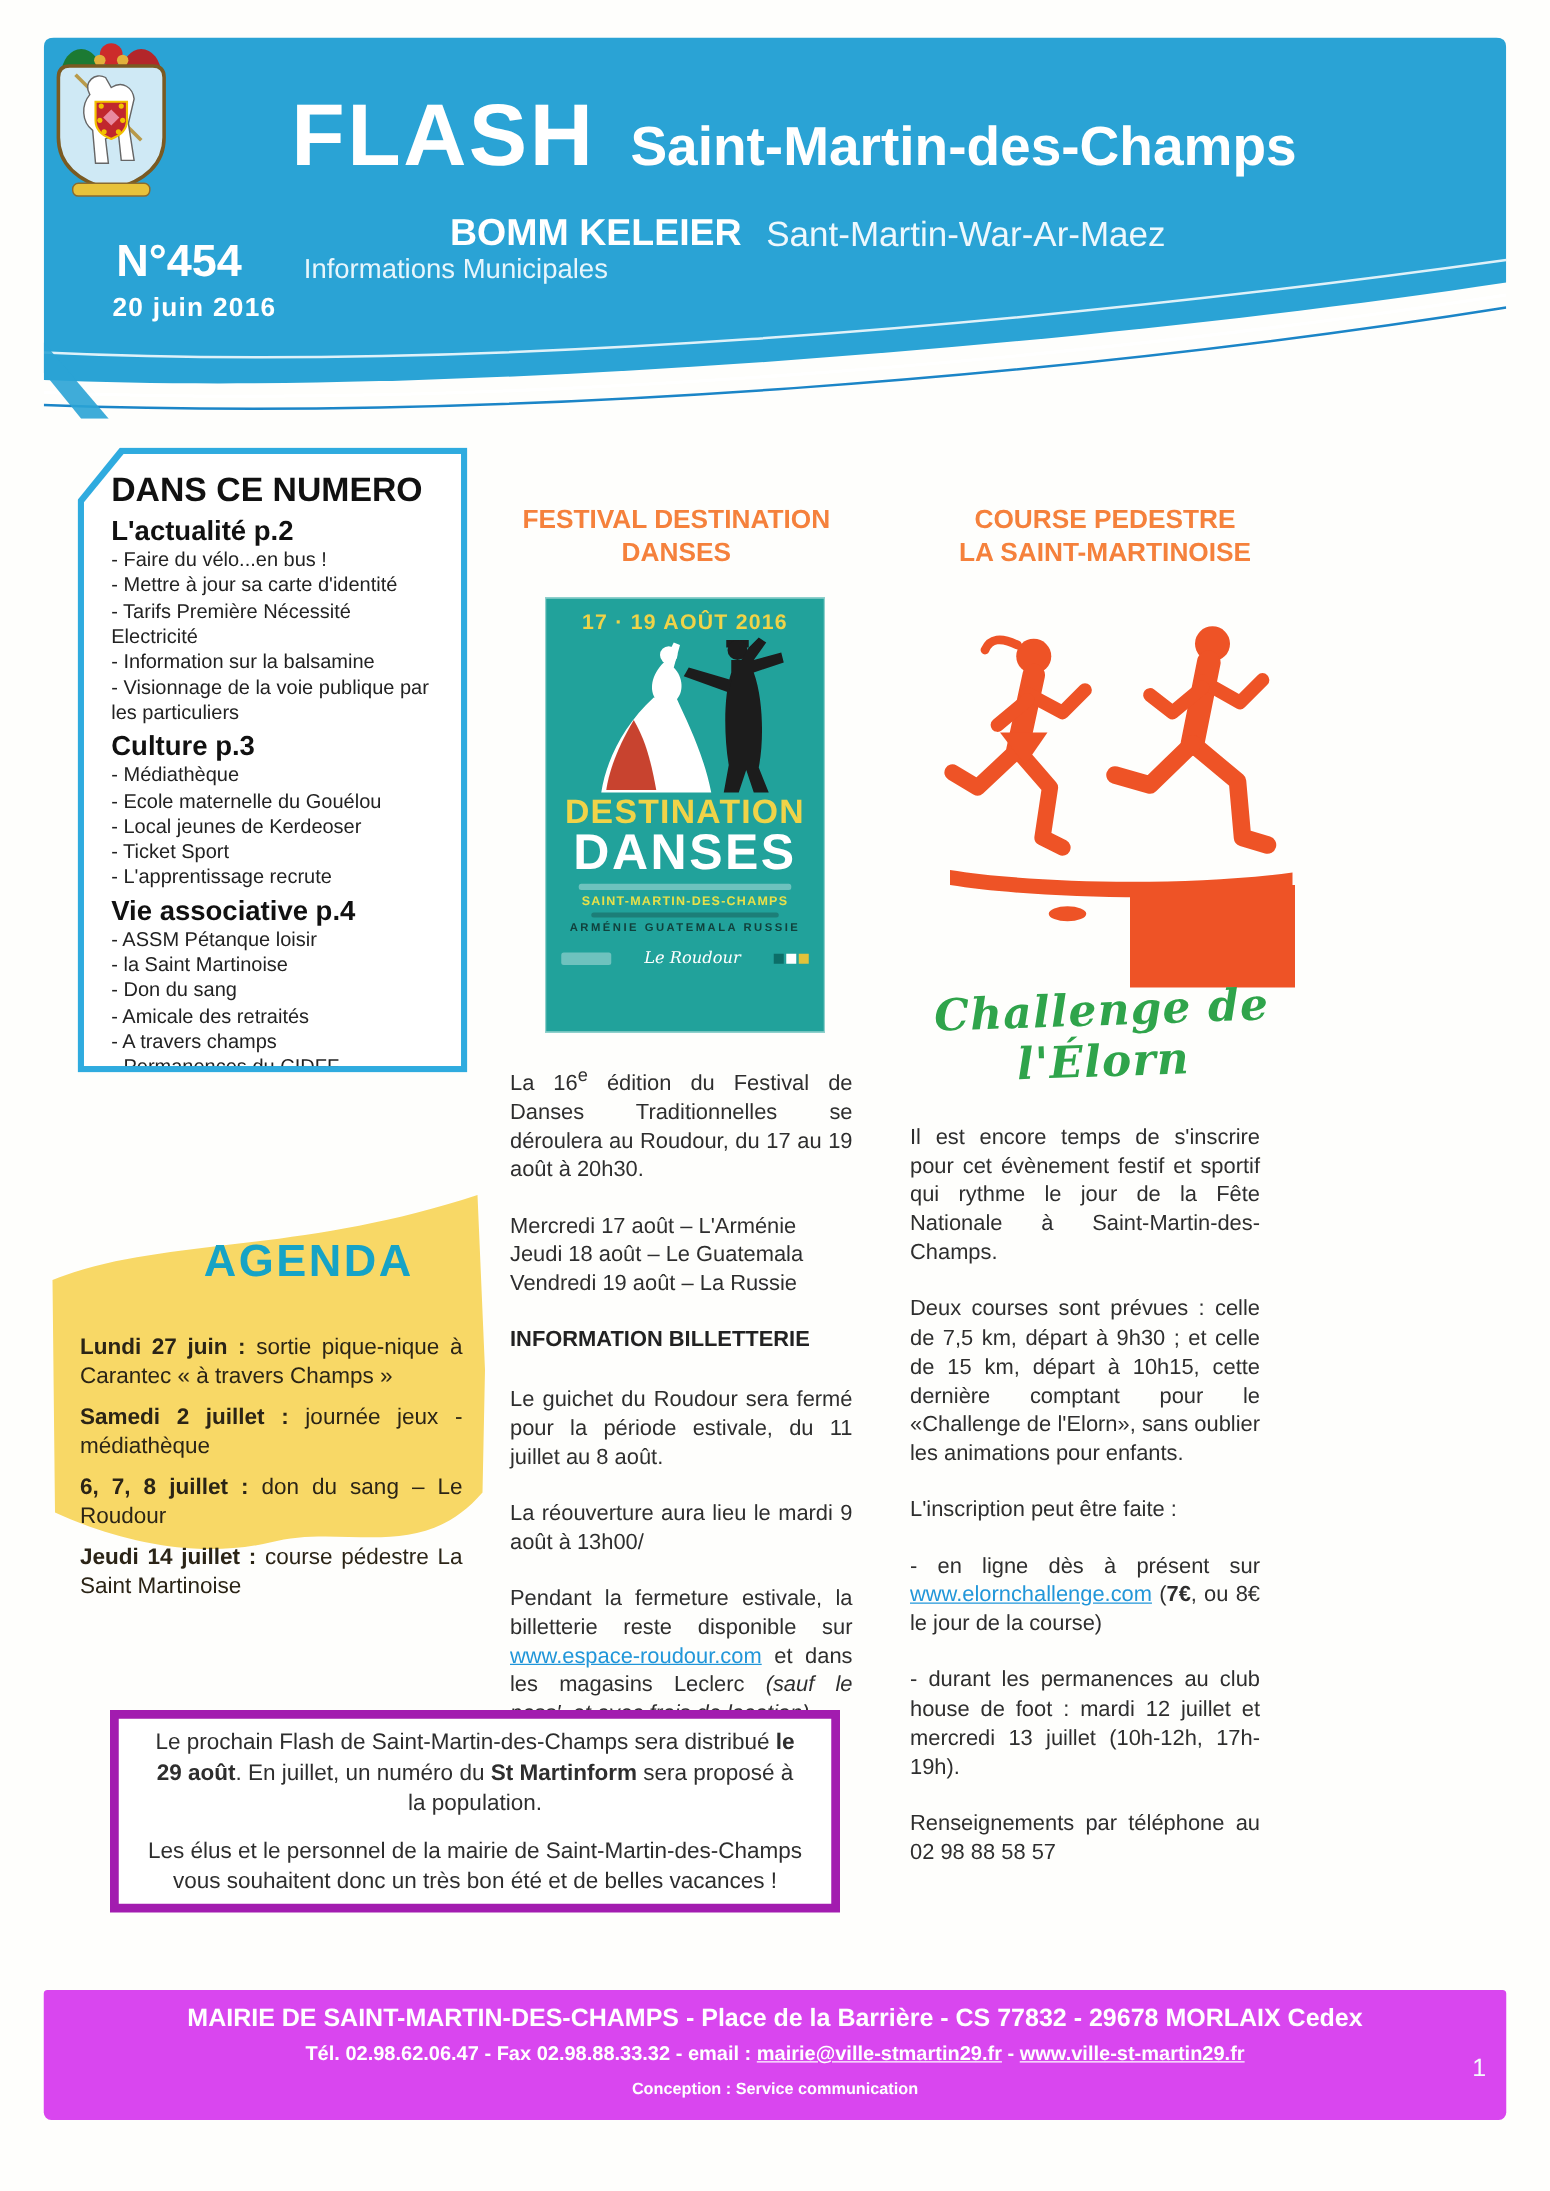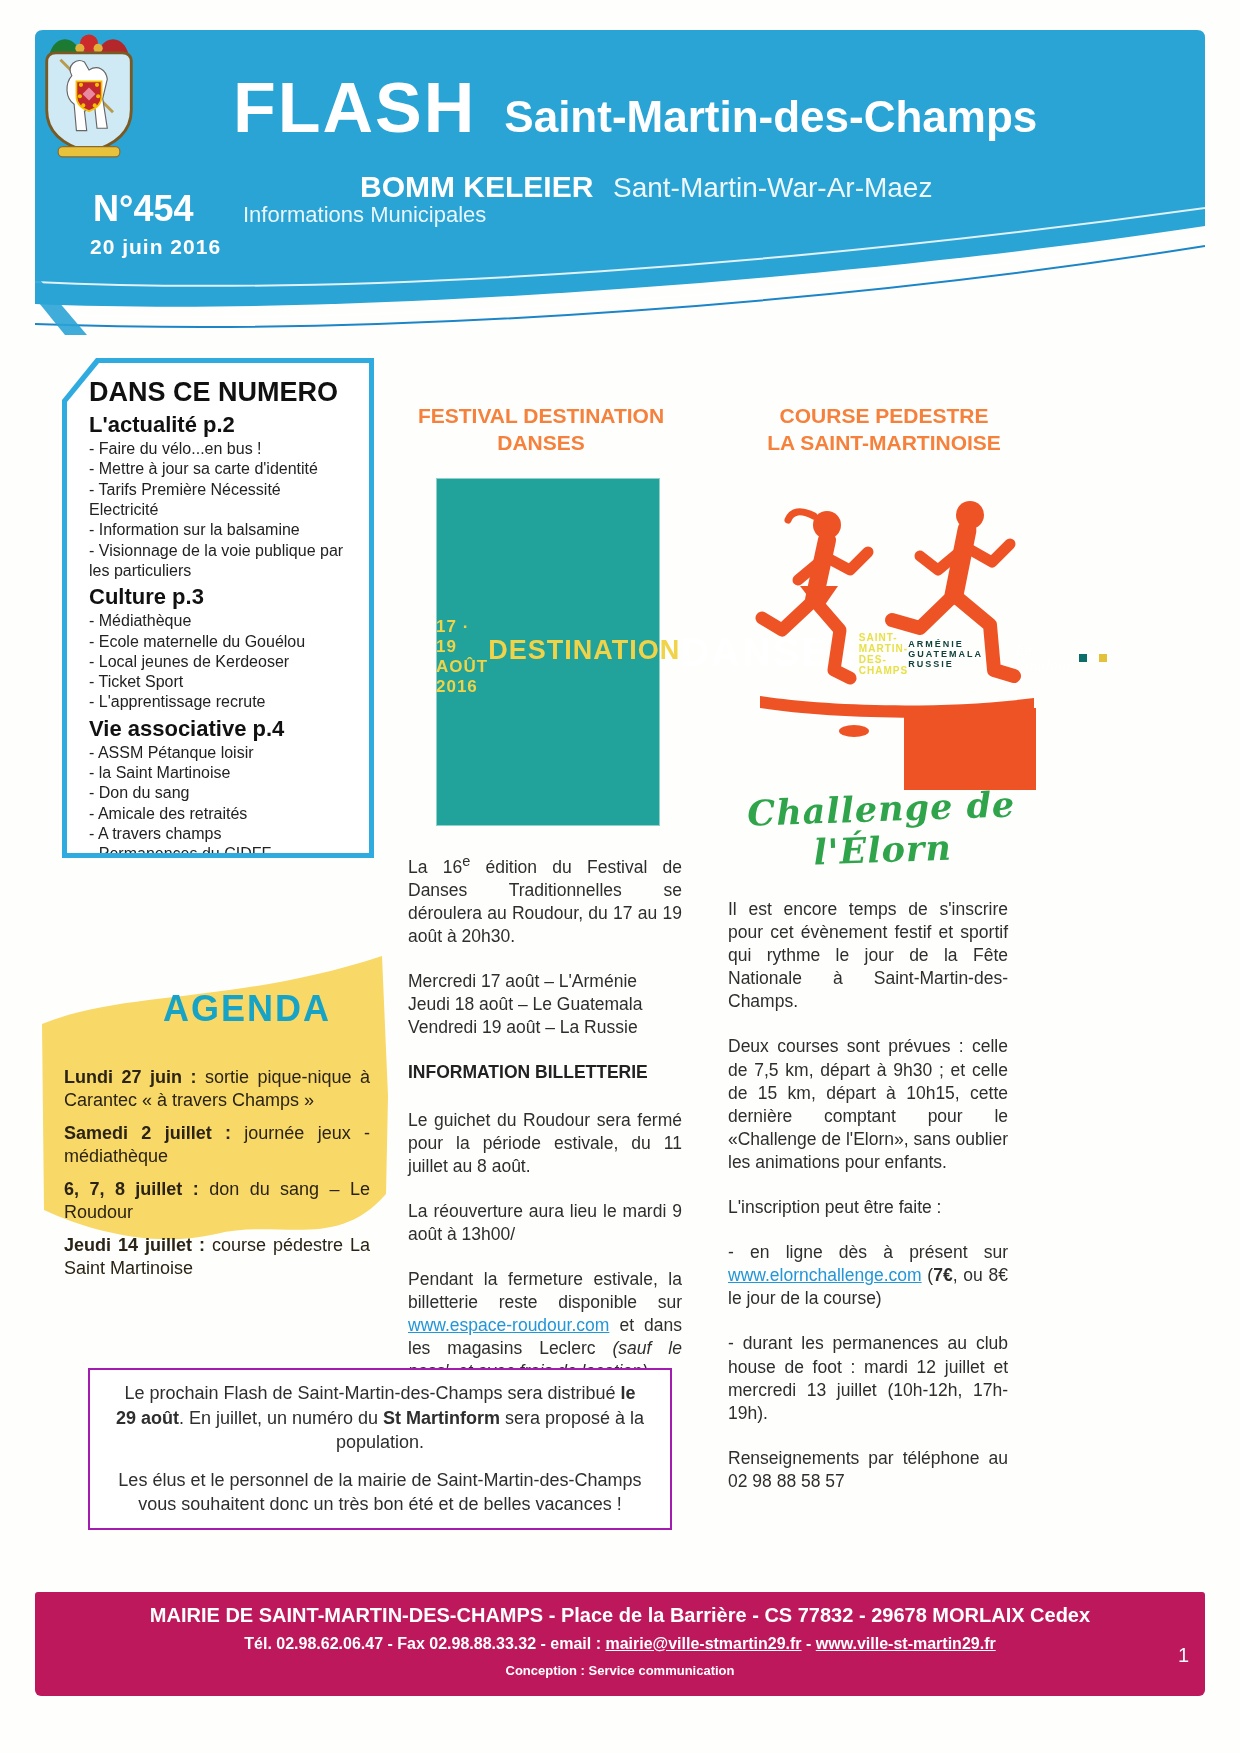--- a/index.html
+++ b/index.html
@@ -35,21 +35,21 @@
   .toc-heading{font-size:22px;font-weight:bold;color:#111;margin:3px 0 1px 0;}
   .toc-item{font-size:16px;color:#222;line-height:1.27;}
   
   .col-heading{position:absolute;color:#f5813c;font-weight:bold;text-align:center;font-size:21px;line-height:1.3;}
   .festival-heading{left:400px;top:402px;width:282px;}
   .course-heading{left:726px;top:402px;width:316px;}
   
   .poster{
     position:absolute;left:436px;top:478px;width:224px;height:348px;
     background:#21a29b;box-shadow:0 0 0 1px #8fd0cb inset;
-    display:flex;flex-direction:row;align-items:center;
+    display:flex;flex-direction:column;align-items:center;
   }
   .poster-dates{margin-top:10px;color:#f0d348;font-weight:bold;font-size:17px;letter-spacing:1px;}
   .poster svg{display:block;}
   .poster-t1{color:#f0d348;font-weight:bold;font-size:27px;letter-spacing:1px;line-height:1;margin-top:-4px;}
   .poster-t2{color:#fff;font-weight:bold;font-size:40px;letter-spacing:2px;line-height:0.95;}
   .poster-bar{height:5px;width:170px;background:rgba(255,255,255,0.35);border-radius:2px;margin-top:6px;}
   .poster-loc{color:#e8e04a;font-weight:bold;font-size:10px;letter-spacing:1px;margin-top:4px;}
   .poster-bar2{height:4px;width:150px;background:rgba(20,60,55,0.35);border-radius:2px;margin-top:3px;}
   .poster-countries{color:#10413d;font-weight:bold;font-size:9px;letter-spacing:2px;margin-top:3px;}
   .poster-footer{width:88%;display:flex;justify-content:space-between;align-items:center;margin-top:12px;}
@@ -77,29 +77,29 @@
   
   .agenda-wrap{position:absolute;left:36px;top:946px;width:356px;height:318px;}
   .agenda-wrap svg{position:absolute;left:0;top:0;}
   .agenda-content{position:absolute;left:28px;top:42px;right:22px;}
   .agenda-title{color:#16a3c6;font-weight:bold;font-size:36px;letter-spacing:2px;text-align:center;margin-left:60px;}
   .agenda-entries{margin-top:36px;font-size:18px;line-height:1.28;color:#2b2416;text-align:justify;}
   .agenda-entry{margin-bottom:10px;}
   
   .notice{
     position:absolute;left:88px;top:1368px;width:584px;height:162px;
-    border:2px solid #a21caf;background:#fff;box-sizing:border-box;
+    border:7px solid #a21caf;background:#fff;box-sizing:border-box;
     display:flex;flex-direction:column;justify-content:center;
     text-align:center;font-size:18px;line-height:1.35;color:#2e2e2e;padding:6px 22px;
   }
   .notice p{margin:7px 0;}
   
   .footer{
     position:absolute;left:35px;top:1592px;width:1170px;height:104px;
-    background:#be185d;color:#fff;text-align:center;
+    background:#d946ef;color:#fff;text-align:center;
     border-radius:3px 3px 6px 6px;
   }
   .footer-l1{font-size:20px;font-weight:bold;margin-top:12px;}
   .footer-l2{font-size:16px;font-weight:bold;margin-top:8px;}
   .footer-l3{font-size:13px;font-weight:bold;margin-top:10px;}
   .footer a{color:#fff;text-decoration:underline;font-weight:bold;}
   .page-num{position:absolute;right:16px;top:52px;font-size:20px;color:#f4f9fb;}
 </style>
 </head>
 <body>

